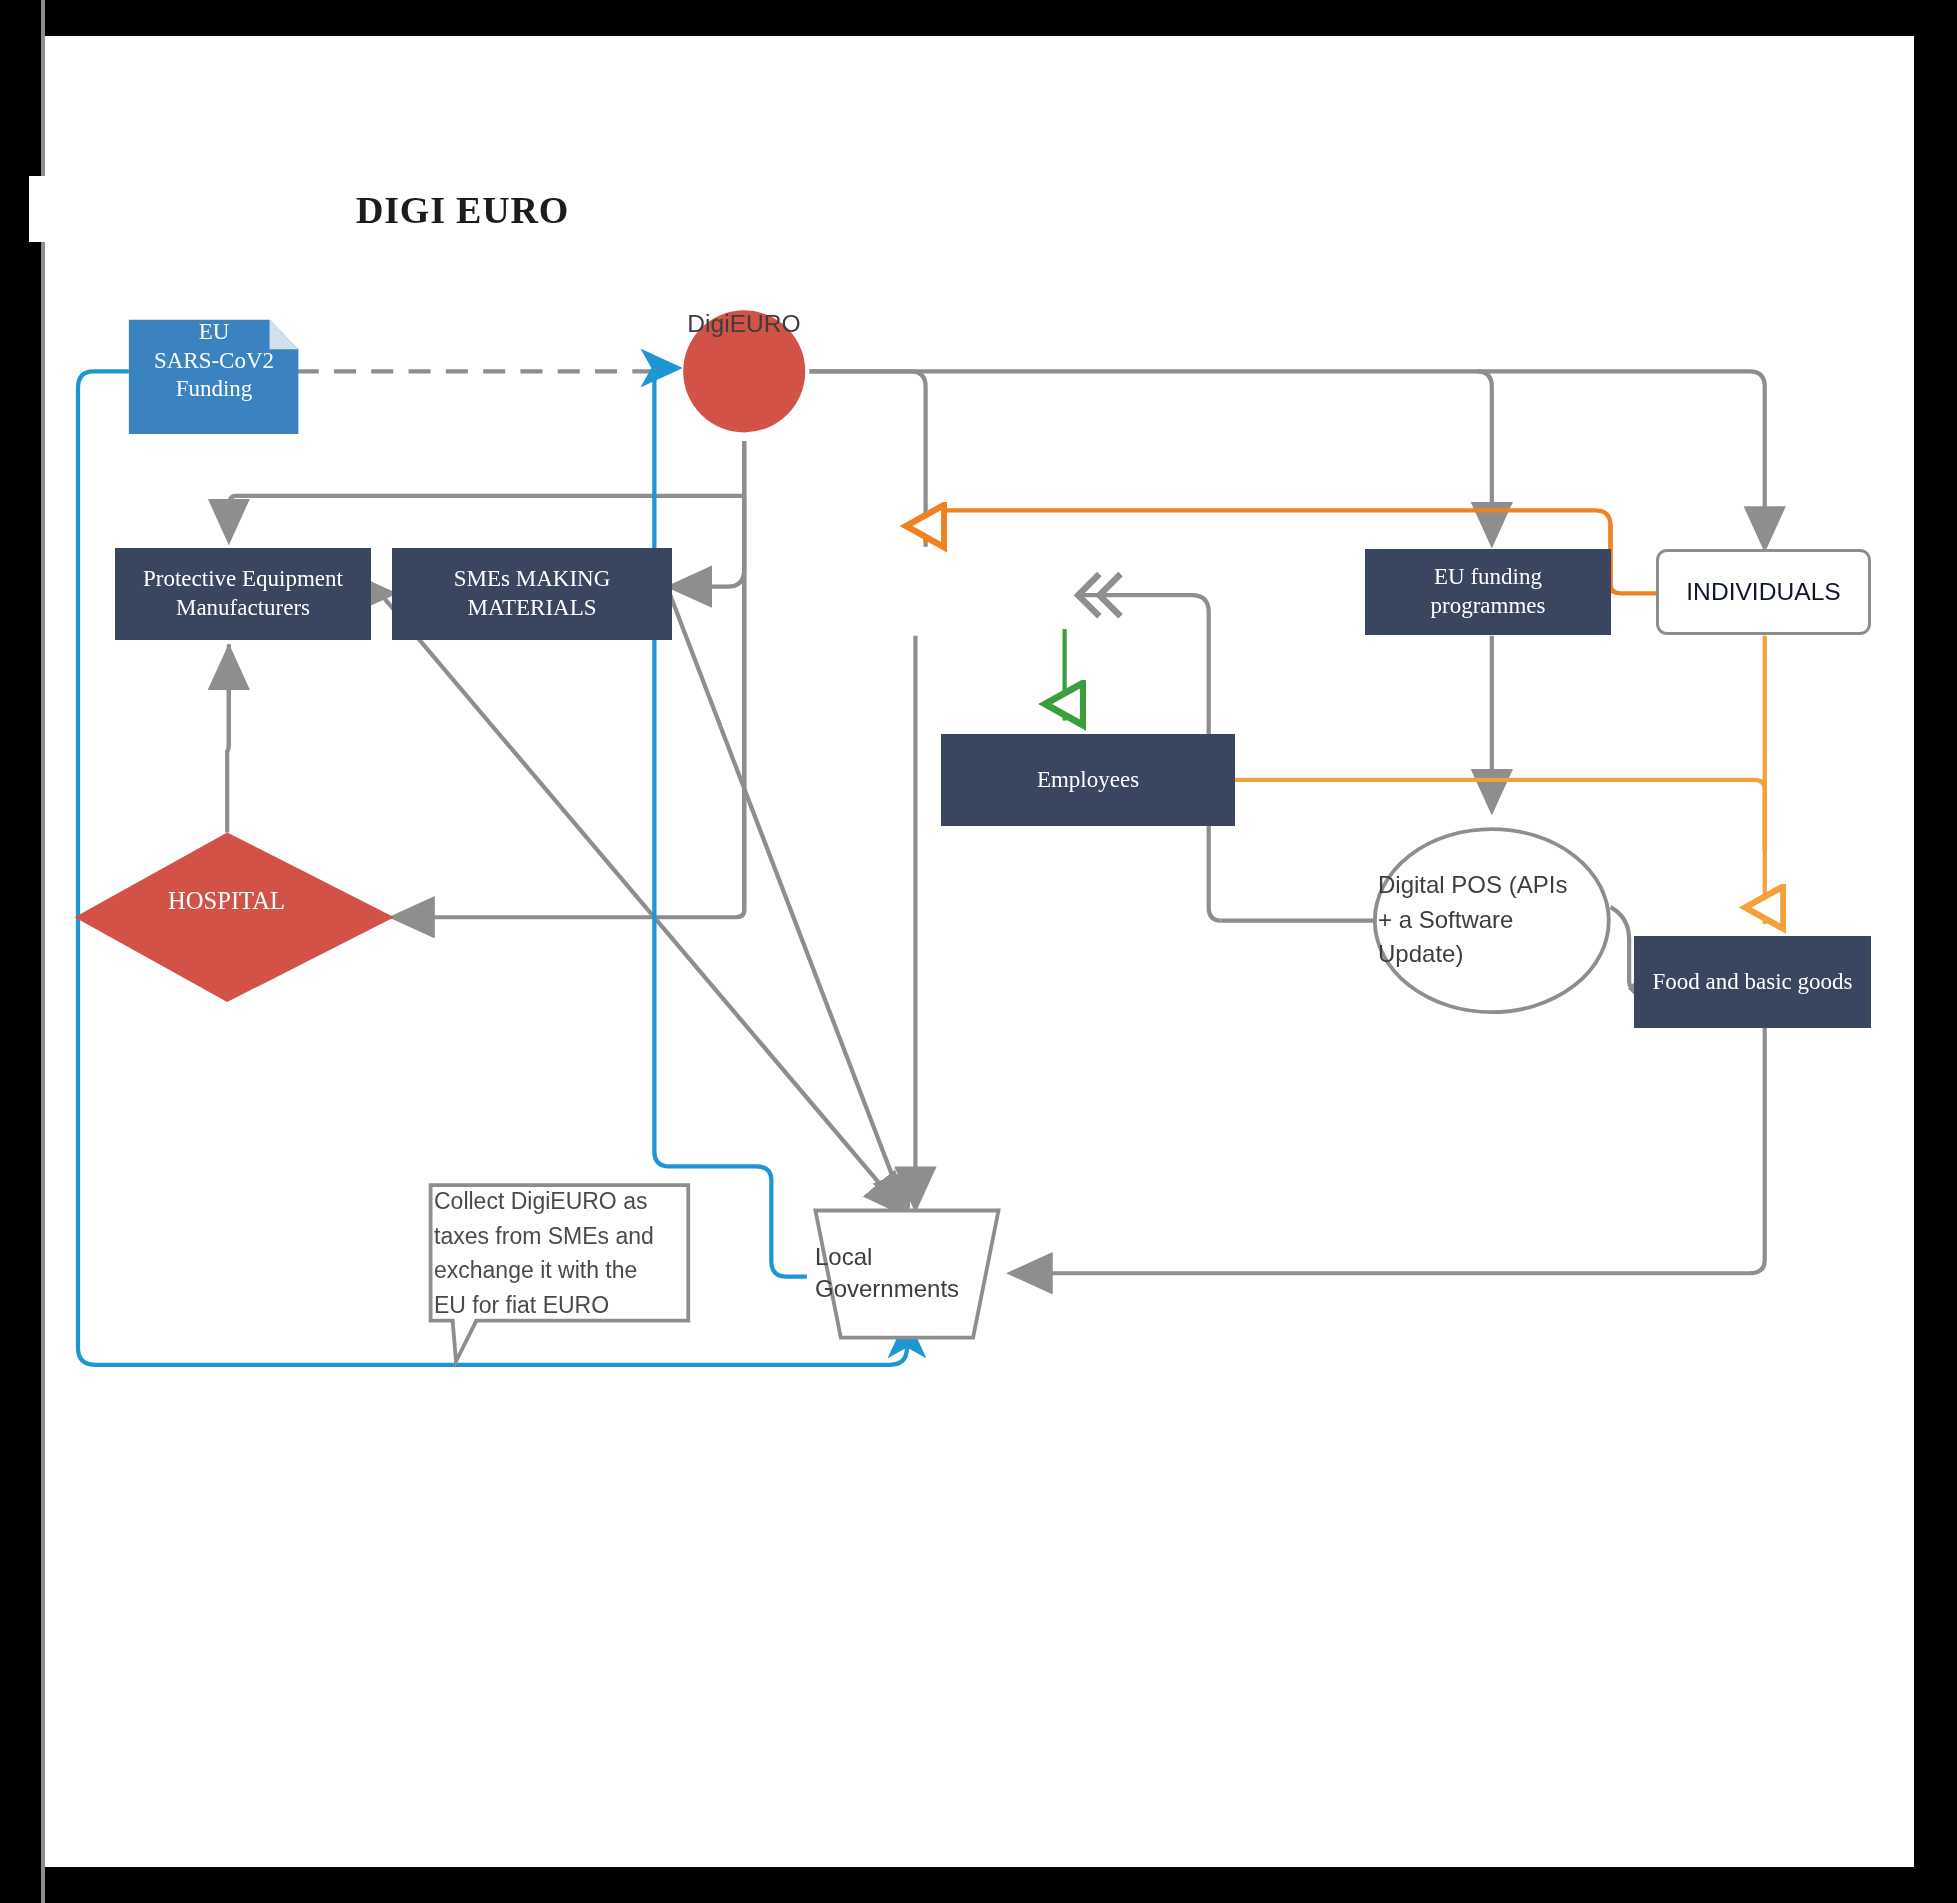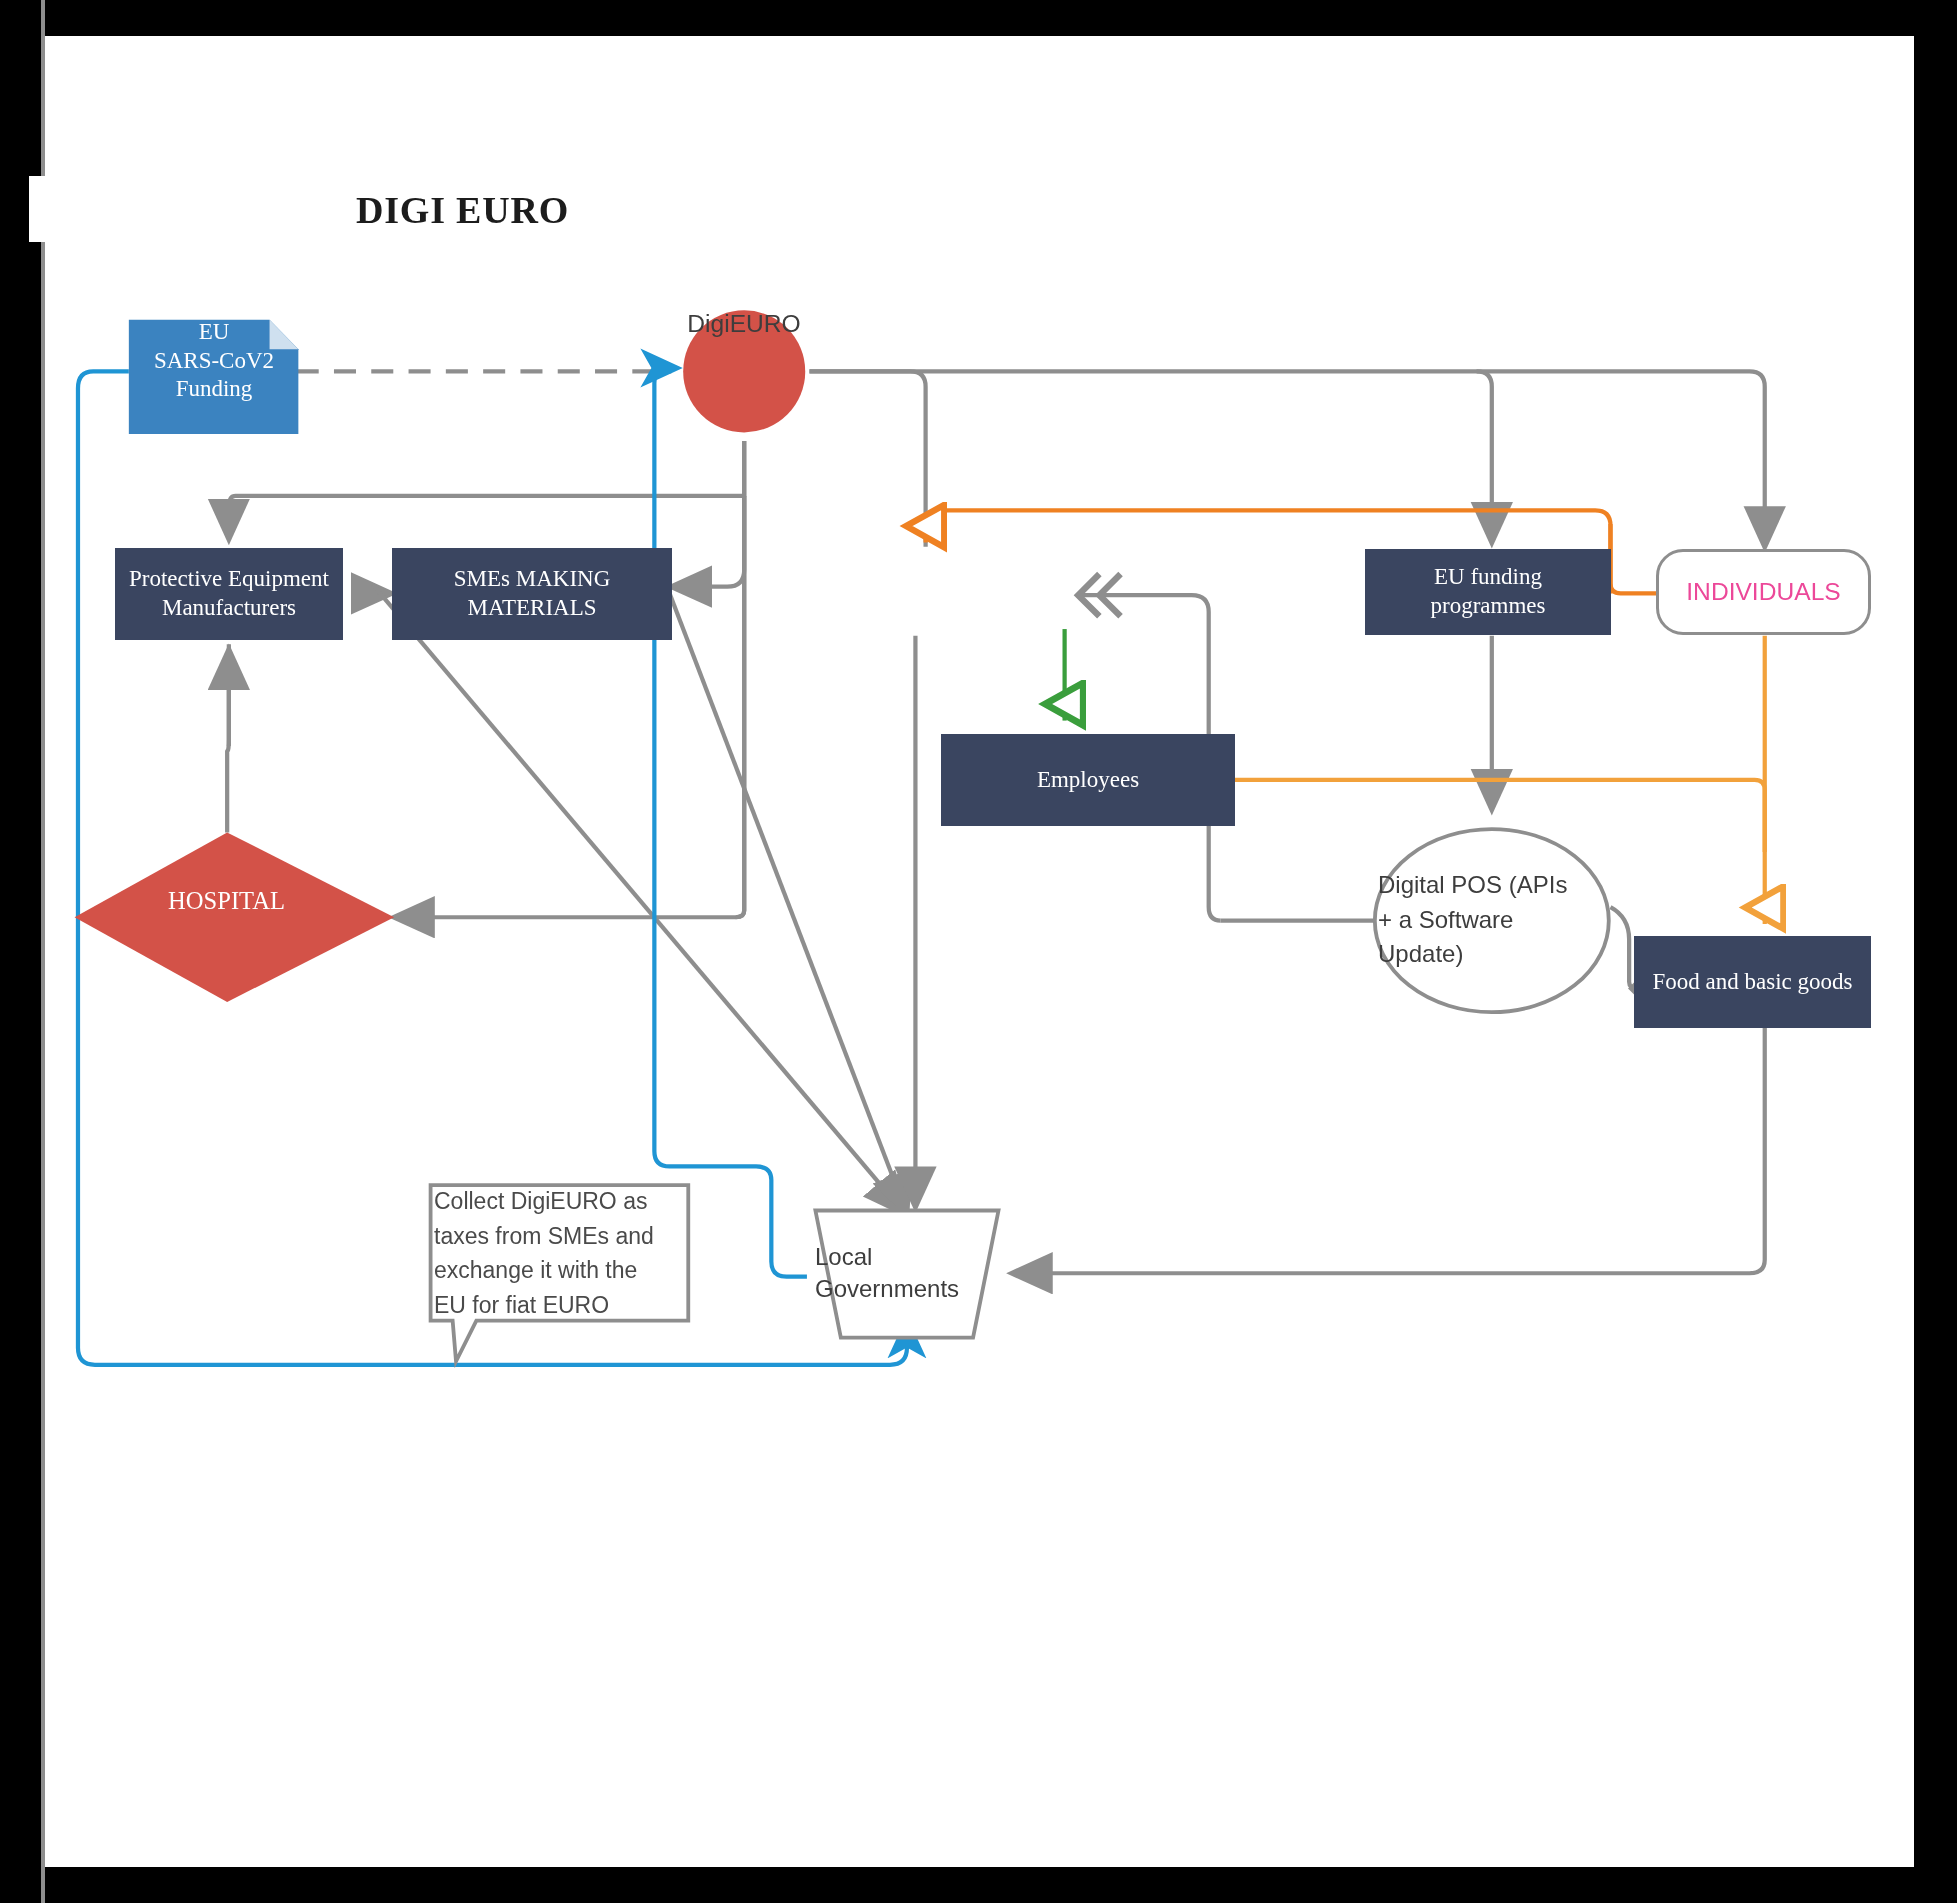--- a/index.html
+++ b/index.html
@@ -49,23 +49,23 @@
     line-height: 1.25;
   }
   .navy {
     background: #3a4560;
     color: #ffffff;
     font-family: "Liberation Serif", serif;
     font-size: 23px;
   }
   .whitebox {
     background: #ffffff;
-    color: #ec4899;
+    color: #0f172a;
     border: 3.4px solid #8e8e8e;
-    border-radius: 27px;
+    border-radius: 11px;
     font-family: "Liberation Sans", sans-serif;
     font-size: 24.6px;
   }
   .title {
     position: absolute;
     left: 356px; top: 188px;
     font-family: "Liberation Serif", serif;
     font-weight: bold;
     font-size: 38px;
     letter-spacing: 0.8px;
@@ -221,21 +221,21 @@
   <div class="node" style="left:129px; top:304px; width:170px; height:114px; flex-direction:column; color:#ffffff; font-family:'Liberation Serif',serif; font-size:23px;">
     <div>EU</div>
     <div>SARS-CoV2</div>
     <div>Funding</div>
   </div>
 
   <div class="circlelbl" style="left:683px; top:310px; width:122px; height:122px;">
     <span>DigiEURO</span>
   </div>
 
-  <div class="node navy" style="left:115px; top:548px; width:228px; height:92px; flex-direction:column;">
+  <div class="node navy" style="left:115px; top:548px; width:256px; height:92px; flex-direction:column;">
     <div>Protective Equipment</div>
     <div>Manufacturers</div>
   </div>
 
   <div class="node navy" style="left:392px; top:548px; width:280px; height:92px; flex-direction:column;">
     <div>SMEs MAKING</div>
     <div>MATERIALS</div>
   </div>
 
 

